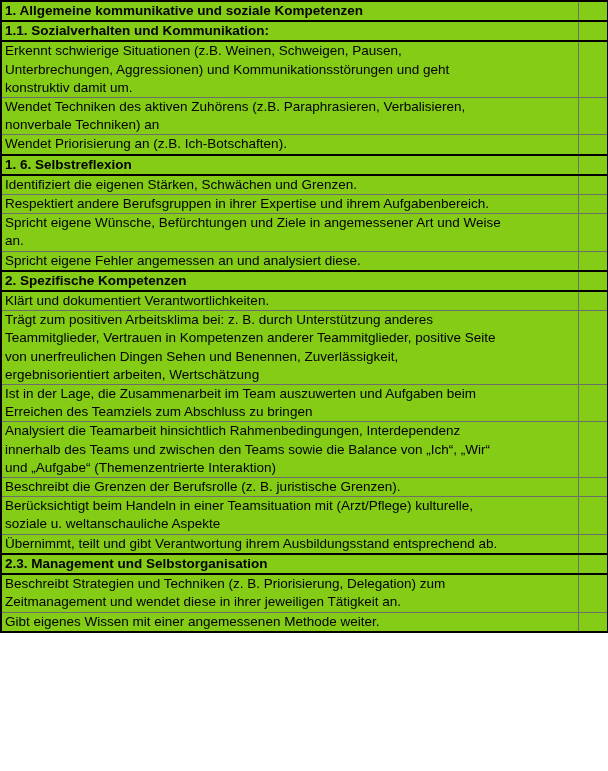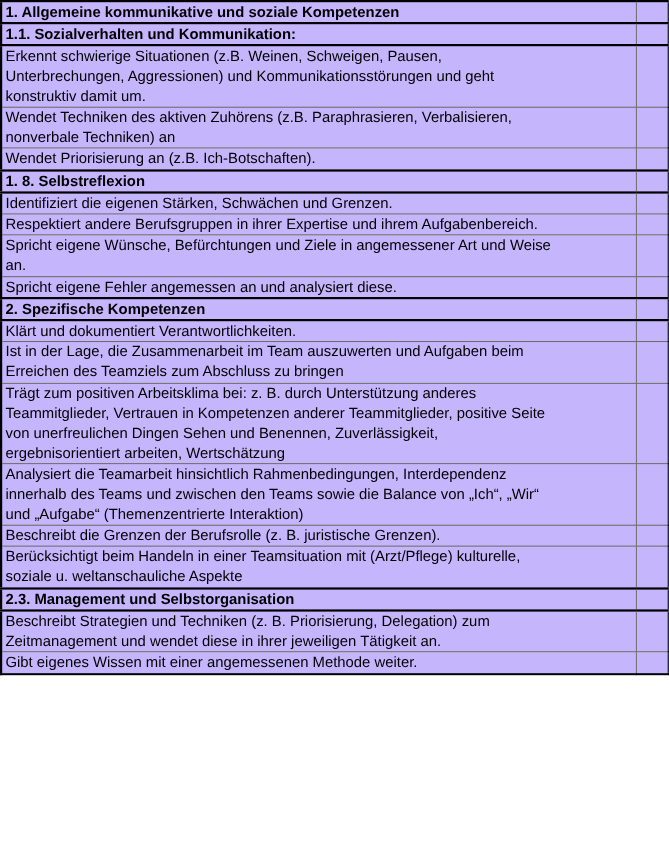--- a/index.html
+++ b/index.html
@@ -22,21 +22,21 @@
   td {
     font-family: "Liberation Sans", "DejaVu Sans", sans-serif;
     font-size: 13.5px;
     line-height: 18.2px;
     color: #000000;
     vertical-align: top;
     padding: 0 2px 0 3px;
     white-space: pre-line;
     overflow-wrap: break-word;
     border: 1px solid #6e6e6e;
-    background: #c4b5fd;
+    background: #84cc16;
   }
   tr.section-row td {
     font-weight: bold;
     border-top: 2px solid #000000;
     border-bottom: 2px solid #000000;
   }
   td.mark-cell {
     border-left: 1px solid #6e6e6e;
   }
 </style>
@@ -66,21 +66,21 @@
     <tr class="item-row">
       <td class="text-cell">Wendet Techniken des aktiven Zuhörens (z.B. Paraphrasieren, Verbalisieren,
 nonverbale Techniken) an</td>
       <td class="mark-cell"></td>
     </tr>
     <tr class="item-row">
       <td class="text-cell">Wendet Priorisierung an (z.B. Ich-Botschaften).</td>
       <td class="mark-cell"></td>
     </tr>
     <tr class="section-row">
-      <td class="text-cell">1. 8. Selbstreflexion</td>
+      <td class="text-cell">1. 6. Selbstreflexion</td>
       <td class="mark-cell"></td>
     </tr>
     <tr class="item-row">
       <td class="text-cell">Identifiziert die eigenen Stärken, Schwächen und Grenzen.</td>
       <td class="mark-cell"></td>
     </tr>
     <tr class="item-row">
       <td class="text-cell">Respektiert andere Berufsgruppen in ihrer Expertise und ihrem Aufgabenbereich.</td>
       <td class="mark-cell"></td>
     </tr>
@@ -95,44 +95,48 @@
     </tr>
     <tr class="section-row">
       <td class="text-cell">2. Spezifische Kompetenzen</td>
       <td class="mark-cell"></td>
     </tr>
     <tr class="item-row">
       <td class="text-cell">Klärt und dokumentiert Verantwortlichkeiten.</td>
       <td class="mark-cell"></td>
     </tr>
     <tr class="item-row">
-      <td class="text-cell">Ist in der Lage, die Zusammenarbeit im Team auszuwerten und Aufgaben beim
-Erreichen des Teamziels zum Abschluss zu bringen</td>
-      <td class="mark-cell"></td>
-    </tr>
-    <tr class="item-row">
       <td class="text-cell">Trägt zum positiven Arbeitsklima bei: z. B. durch Unterstützung anderes
 Teammitglieder, Vertrauen in Kompetenzen anderer Teammitglieder, positive Seite
 von unerfreulichen Dingen Sehen und Benennen, Zuverlässigkeit,
 ergebnisorientiert arbeiten, Wertschätzung</td>
+      <td class="mark-cell"></td>
+    </tr>
+    <tr class="item-row">
+      <td class="text-cell">Ist in der Lage, die Zusammenarbeit im Team auszuwerten und Aufgaben beim
+Erreichen des Teamziels zum Abschluss zu bringen</td>
       <td class="mark-cell"></td>
     </tr>
     <tr class="item-row">
       <td class="text-cell">Analysiert die Teamarbeit hinsichtlich Rahmenbedingungen, Interdependenz
 innerhalb des Teams und zwischen den Teams sowie die Balance von „Ich“, „Wir“
 und „Aufgabe“ (Themenzentrierte Interaktion)</td>
       <td class="mark-cell"></td>
     </tr>
     <tr class="item-row">
       <td class="text-cell">Beschreibt die Grenzen der Berufsrolle (z. B. juristische Grenzen).</td>
       <td class="mark-cell"></td>
     </tr>
     <tr class="item-row">
       <td class="text-cell">Berücksichtigt beim Handeln in einer Teamsituation mit (Arzt/Pflege) kulturelle,
 soziale u. weltanschauliche Aspekte</td>
+      <td class="mark-cell"></td>
+    </tr>
+    <tr class="item-row">
+      <td class="text-cell">Übernimmt, teilt und gibt Verantwortung ihrem Ausbildungsstand entsprechend ab.</td>
       <td class="mark-cell"></td>
     </tr>
     <tr class="section-row">
       <td class="text-cell">2.3. Management und Selbstorganisation</td>
       <td class="mark-cell"></td>
     </tr>
     <tr class="item-row">
       <td class="text-cell">Beschreibt Strategien und Techniken (z. B. Priorisierung, Delegation) zum
 Zeitmanagement und wendet diese in ihrer jeweiligen Tätigkeit an.</td>
       <td class="mark-cell"></td>

